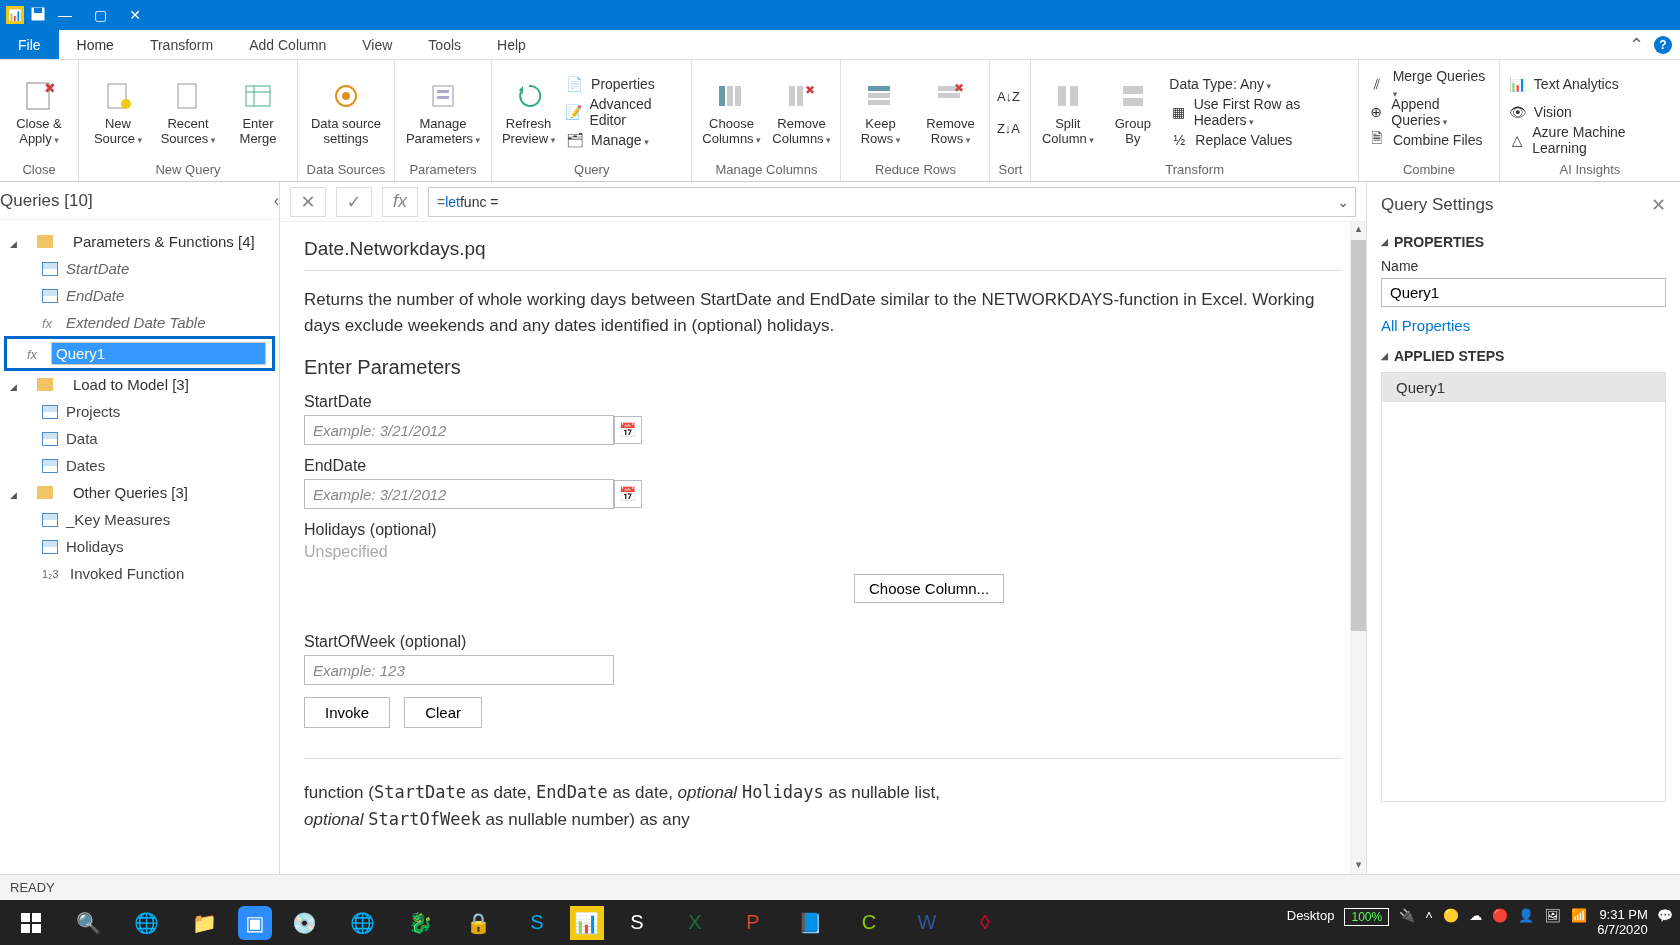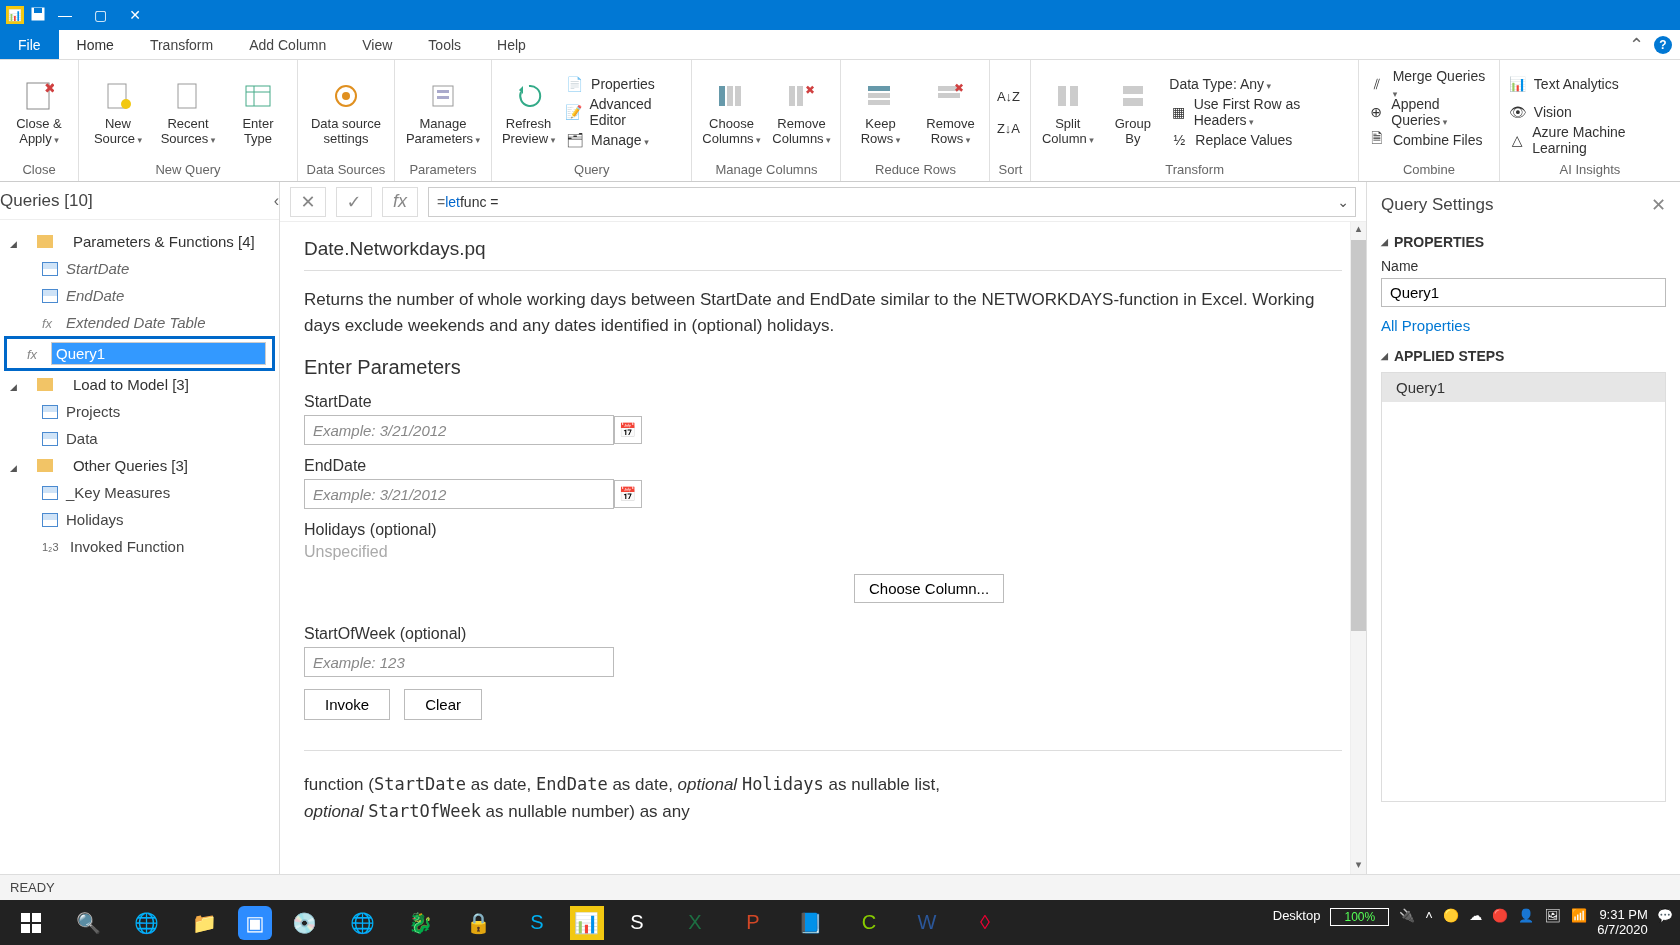--- a/index.html
+++ b/index.html
@@ -56,21 +56,21 @@
 .func-body h3 { font-size: 19px; font-weight: normal; color: #333; margin-bottom: 10px; }
 .func-body hr { border: none; border-top: 1px solid #ddd; margin: 6px 0 16px; }
 .func-body p { font-size: 17px; color: #333; line-height: 1.5; margin-bottom: 18px; }
 .func-body h4 { font-size: 20px; font-weight: normal; color: #333; margin: 8px 0 14px; }
 .plabel { font-size: 16px; color: #333; margin-bottom: 4px; }
 .pinput { width: 310px; height: 30px; border: 1px solid #bbb; padding: 0 8px; font-size: 15px; }
 .pinput::placeholder { color: #888; font-style: italic; }
 .date-row { display: flex; align-items: center; margin-bottom: 12px; }
 .cal-btn { width: 28px; height: 28px; border: 1px solid #bbb; display: flex; align-items: center; justify-content: center; }
 .unspec { color: #aaa; font-size: 16px; margin-bottom: 20px; }
-.choose-col-btn { border: 1px solid #bbb; padding: 5px 14px; font-size: 15px; background: #fff; margin-left: 550px; margin-top: -40px; margin-bottom: 22px;}
+.choose-col-btn { border: 1px solid #bbb; padding: 5px 14px; font-size: 15px; background: #fff; margin-left: 550px; margin-top: -40px; margin-bottom: 30px;}
 .btn-row { display: flex; gap: 14px; margin-top: 10px; }
 .pbtn { border: 1px solid #bbb; background: #fff; padding: 6px 20px; font-size: 15px; }
 .sig { margin-top: 30px; font-size: 17px; border-top: 1px solid #ddd; padding-top: 20px; line-height: 1.6; }
 .sig .kw { font-style: italic; }
 .sig code { font-family: Consolas, monospace; }
 .vscroll { position: absolute; right: 0; top: 0; width: 16px; height: 100%; background: #f4f4f4; border-left: 1px solid #eee;}
 .vscroll .thumb { width: 100%; height: 60%; background: #c8c8c8; margin-top: 18px;}
 .vscroll .arrup, .vscroll .arrdn { height: 16px; text-align: center; color: #666; font-size: 11px; position: absolute; width:100%;}
 .vscroll .arrup{top:0;} .vscroll .arrdn{bottom:0;}
 
@@ -83,21 +83,21 @@
 .all-props { color: #0178d4; font-size: 15px; margin-top: 10px; display: inline-block; }
 .step-list { border: 1px solid #ddd; min-height: 430px; }
 .step-item { padding: 6px 14px; background: #e6e6e6; font-size: 15px; }
 
 .status-bar { height: 26px; background: #f4f4f4; border-top: 1px solid #ddd; display: flex; align-items: center; padding: 0 10px; font-size: 13px; color: #444; }
 
 .taskbar { height: 45px; background: #222; display: flex; align-items: center; padding: 0 6px; gap: 8px; color: #fff; }
 .tb-btn { width: 50px; height: 40px; display: flex; align-items: center; justify-content: center; font-size: 20px; }
 .tb-right { margin-left: auto; display: flex; align-items: flex-start; gap: 10px; font-size: 13px; }
 .tb-time { text-align: right; line-height: 1.15; font-size: 13px; }
-.batt { border: 1px solid #fff; padding: 1px 13px; font-size: 12px; color: #5f5; }
+.batt { border: 1px solid #fff; padding: 1px 6px; font-size: 12px; color: #5f5; }
 
 svg { display: block; }
 </style>
 </head>
 <body>
 
 <div class="titlebar">
   <div class="app-ico">📊</div>
   <div class="save-ico">
     <svg width="16" height="16">
@@ -165,21 +165,21 @@
         </div>
       <div class="big-btn">
           <div class="ico">
             <svg width="28" height="28">
               <rect x="2" y="4" width="24" height="20" fill="#fff" stroke="#4a8"></rect>
               <line x1="2" y1="10" x2="26" y2="10" stroke="#4a8"></line>
               <line x1="10" y1="4" x2="10" y2="24" stroke="#4a8"></line>
             </svg>
           </div>
           <span style="white-space: pre-line">Enter
-Type</span>
+Merge</span>
         </div>
     </div>
     <div class="glabel">New Query</div>
   </div>
   <div class="rgroup">
     <div class="controls">
       <div class="big-btn" style="width:80px">
           <div class="ico">
             <svg width="28" height="28">
               <circle cx="14" cy="14" r="10" fill="none" stroke="#e09020" stroke-width="2"></circle>
@@ -416,20 +416,24 @@
           <span class="folder-ico"></span>
           <span>Load to Model [3]</span>
         </div>
         <div class="q-item">
           <span class="tbl-ico"></span>
           <span>Projects</span>
         </div>
         <div class="q-item">
           <span class="tbl-ico"></span>
           <span>Data</span>
+        </div>
+        <div class="q-item">
+          <span class="tbl-ico"></span>
+          <span>Dates</span>
         </div>
         <div class="q-group">
           <span class="arr"></span>
           <span class="folder-ico"></span>
           <span>Other Queries [3]</span>
         </div>
         <div class="q-item">
           <span class="tbl-ico"></span>
           <span>_Key Measures</span>
         </div>

